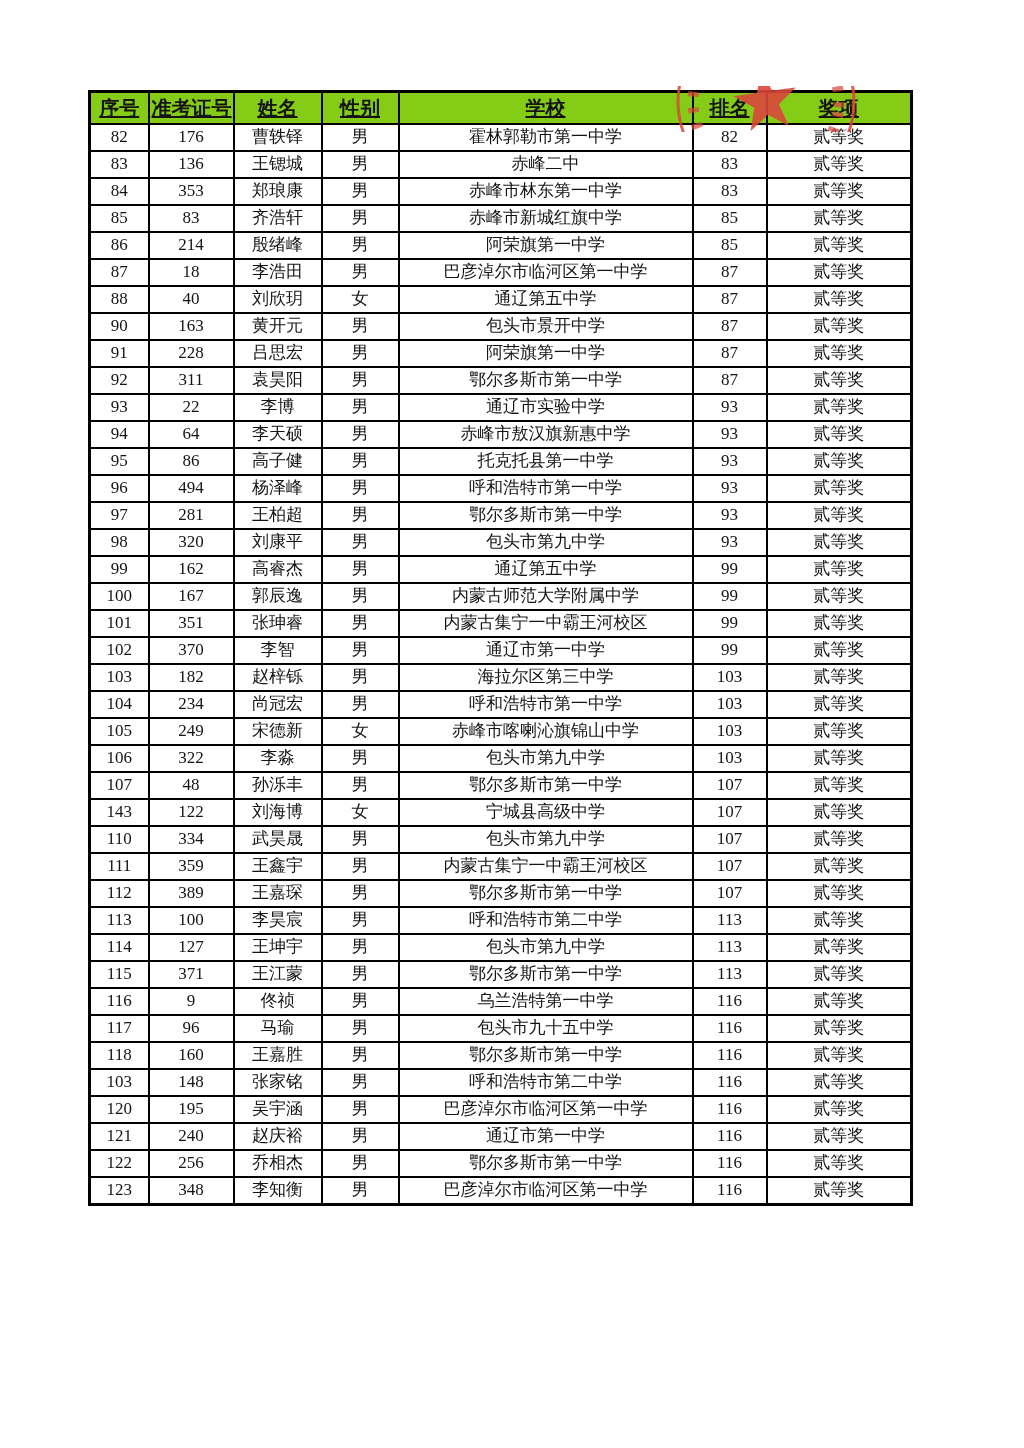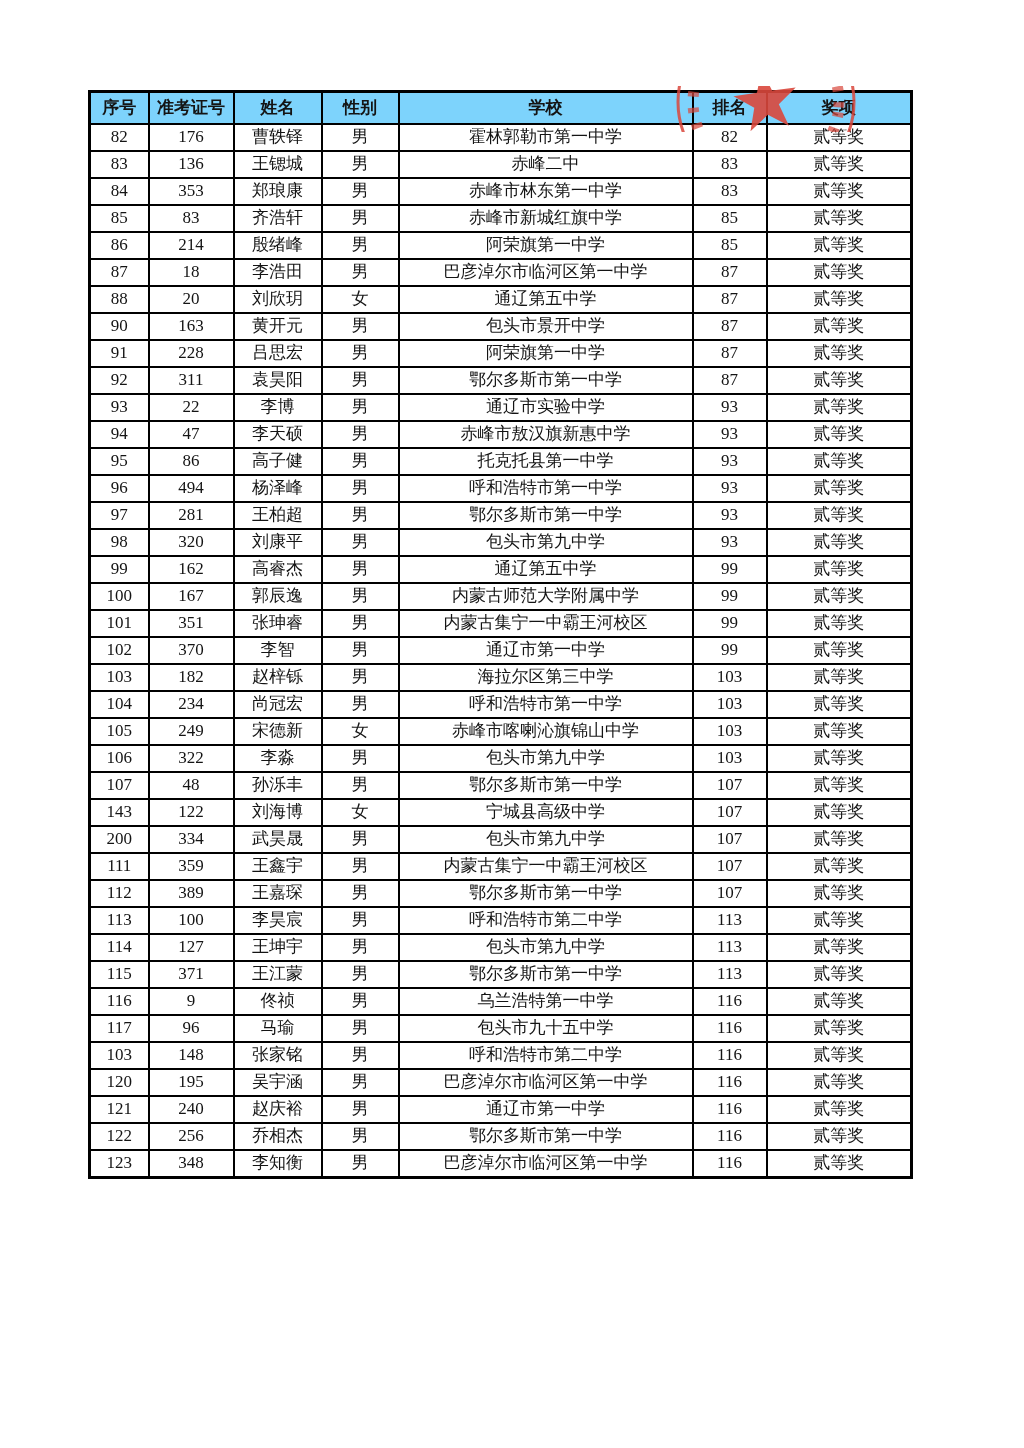--- a/index.html
+++ b/index.html
@@ -13,21 +13,21 @@
     border-collapse:collapse;table-layout:fixed;
     border:3px solid #000;
   }
   table.award th, table.award td{
     border:2px solid #000;
     text-align:center;vertical-align:middle;
     padding:0 2px;font-size:17px;line-height:1.1;
     white-space:nowrap;overflow:hidden;
   }
   table.award thead th{
-    background:#7dd3fc;font-weight:bold;height:30px;font-size:17px;
+    background:#84cc16;font-weight:bold;height:30px;font-size:20px;text-decoration:underline;
   }
   table.award tbody td{height:25px;}
   
   .seal-clip{
     position:absolute;left:88px;top:86px;width:822px;height:46px;
     overflow:hidden;pointer-events:none;z-index:5;
   }
   .seal-clip svg{position:absolute;left:585px;top:-77px;}
 </style>
 </head>
@@ -106,21 +106,21 @@
           <td>87</td>
           <td>18</td>
           <td>李浩田</td>
           <td>男</td>
           <td>巴彦淖尔市临河区第一中学</td>
           <td>87</td>
           <td>贰等奖</td>
         </tr>
         <tr>
           <td>88</td>
-          <td>20</td>
+          <td>40</td>
           <td>刘欣玥</td>
           <td>女</td>
           <td>通辽第五中学</td>
           <td>87</td>
           <td>贰等奖</td>
         </tr>
         <tr>
           <td>90</td>
           <td>163</td>
           <td>黄开元</td>
@@ -151,21 +151,21 @@
           <td>93</td>
           <td>22</td>
           <td>李博</td>
           <td>男</td>
           <td>通辽市实验中学</td>
           <td>93</td>
           <td>贰等奖</td>
         </tr>
         <tr>
           <td>94</td>
-          <td>47</td>
+          <td>64</td>
           <td>李天硕</td>
           <td>男</td>
           <td>赤峰市敖汉旗新惠中学</td>
           <td>93</td>
           <td>贰等奖</td>
         </tr>
         <tr>
           <td>95</td>
           <td>86</td>
           <td>高子健</td>
@@ -285,21 +285,21 @@
         <tr>
           <td>143</td>
           <td>122</td>
           <td>刘海博</td>
           <td>女</td>
           <td>宁城县高级中学</td>
           <td>107</td>
           <td>贰等奖</td>
         </tr>
         <tr>
-          <td>200</td>
+          <td>110</td>
           <td>334</td>
           <td>武昊晟</td>
           <td>男</td>
           <td>包头市第九中学</td>
           <td>107</td>
           <td>贰等奖</td>
         </tr>
         <tr>
           <td>111</td>
           <td>359</td>
@@ -357,20 +357,29 @@
         <tr>
           <td>117</td>
           <td>96</td>
           <td>马瑜</td>
           <td>男</td>
           <td>包头市九十五中学</td>
           <td>116</td>
           <td>贰等奖</td>
         </tr>
         <tr>
+          <td>118</td>
+          <td>160</td>
+          <td>王嘉胜</td>
+          <td>男</td>
+          <td>鄂尔多斯市第一中学</td>
+          <td>116</td>
+          <td>贰等奖</td>
+        </tr>
+        <tr>
           <td>103</td>
           <td>148</td>
           <td>张家铭</td>
           <td>男</td>
           <td>呼和浩特市第二中学</td>
           <td>116</td>
           <td>贰等奖</td>
         </tr>
         <tr>
           <td>120</td>

